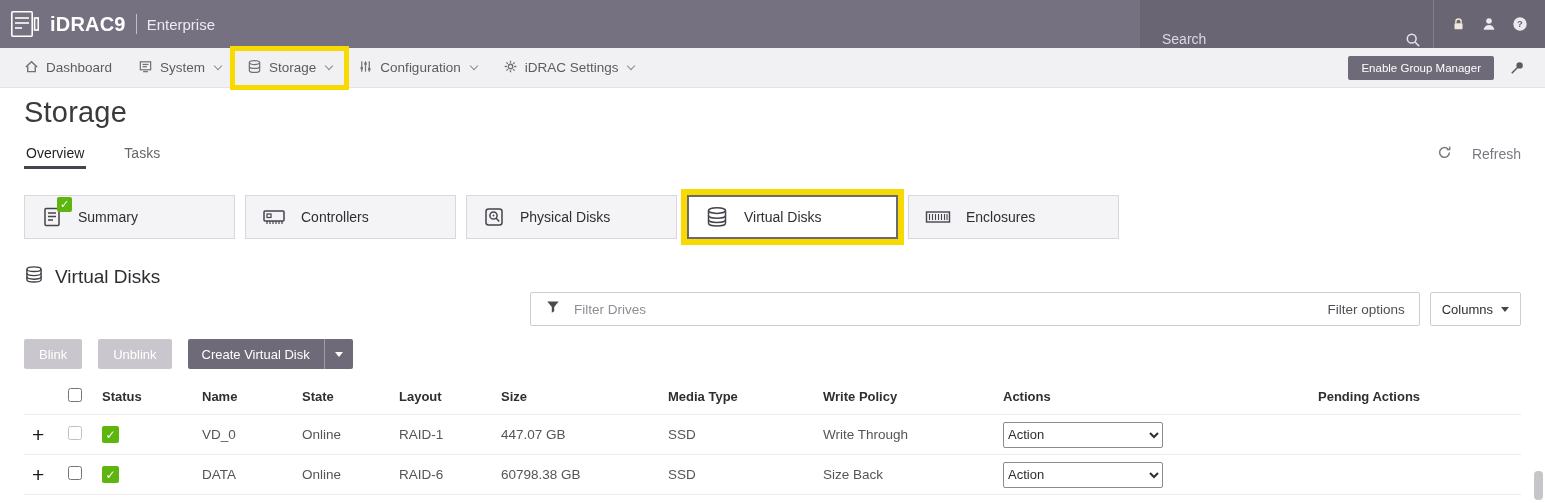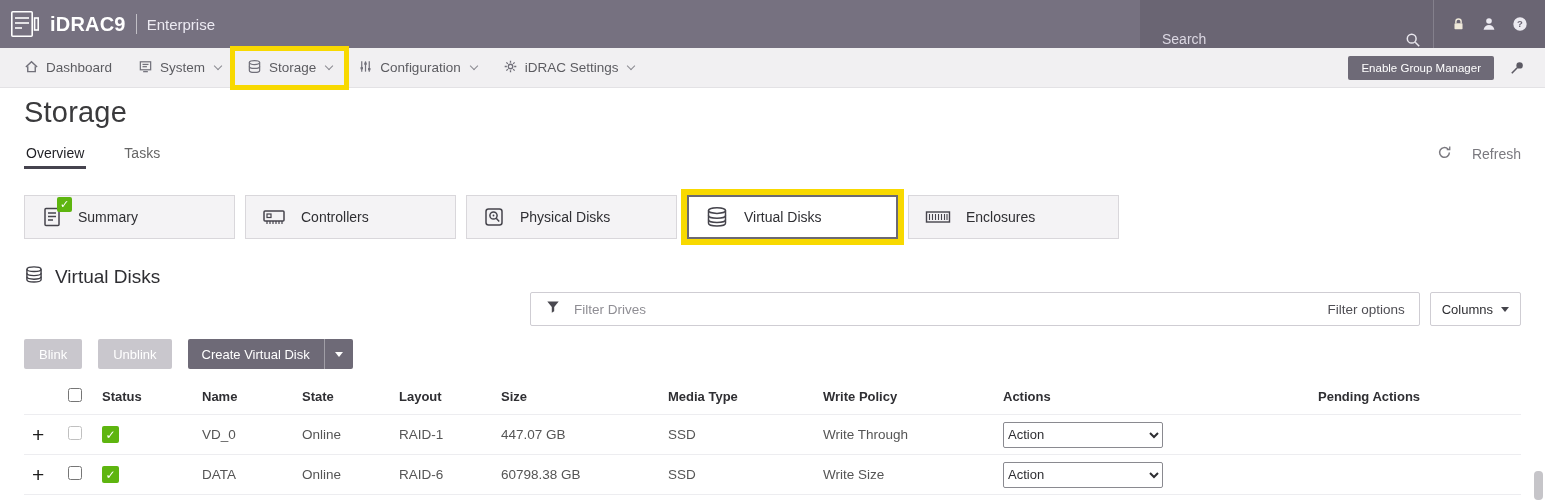--- a/index.html
+++ b/index.html
@@ -342,21 +342,21 @@
           <div><span class="expand-icon"></span></div>
           <div><input type="checkbox" style=""></div>
           <div>
               <span class="check lg"></span>
             </div>
           <div>DATA</div>
           <div>Online</div>
           <div>RAID-6</div>
           <div>60798.38 GB</div>
           <div>SSD</div>
-          <div>Write Size</div>
+          <div>Size Back</div>
           <div>
             <select class="action-select">
               <option>Action</option>
             </select>
           </div>
           <div></div>
         </div>
       </div>
     </div>
 

